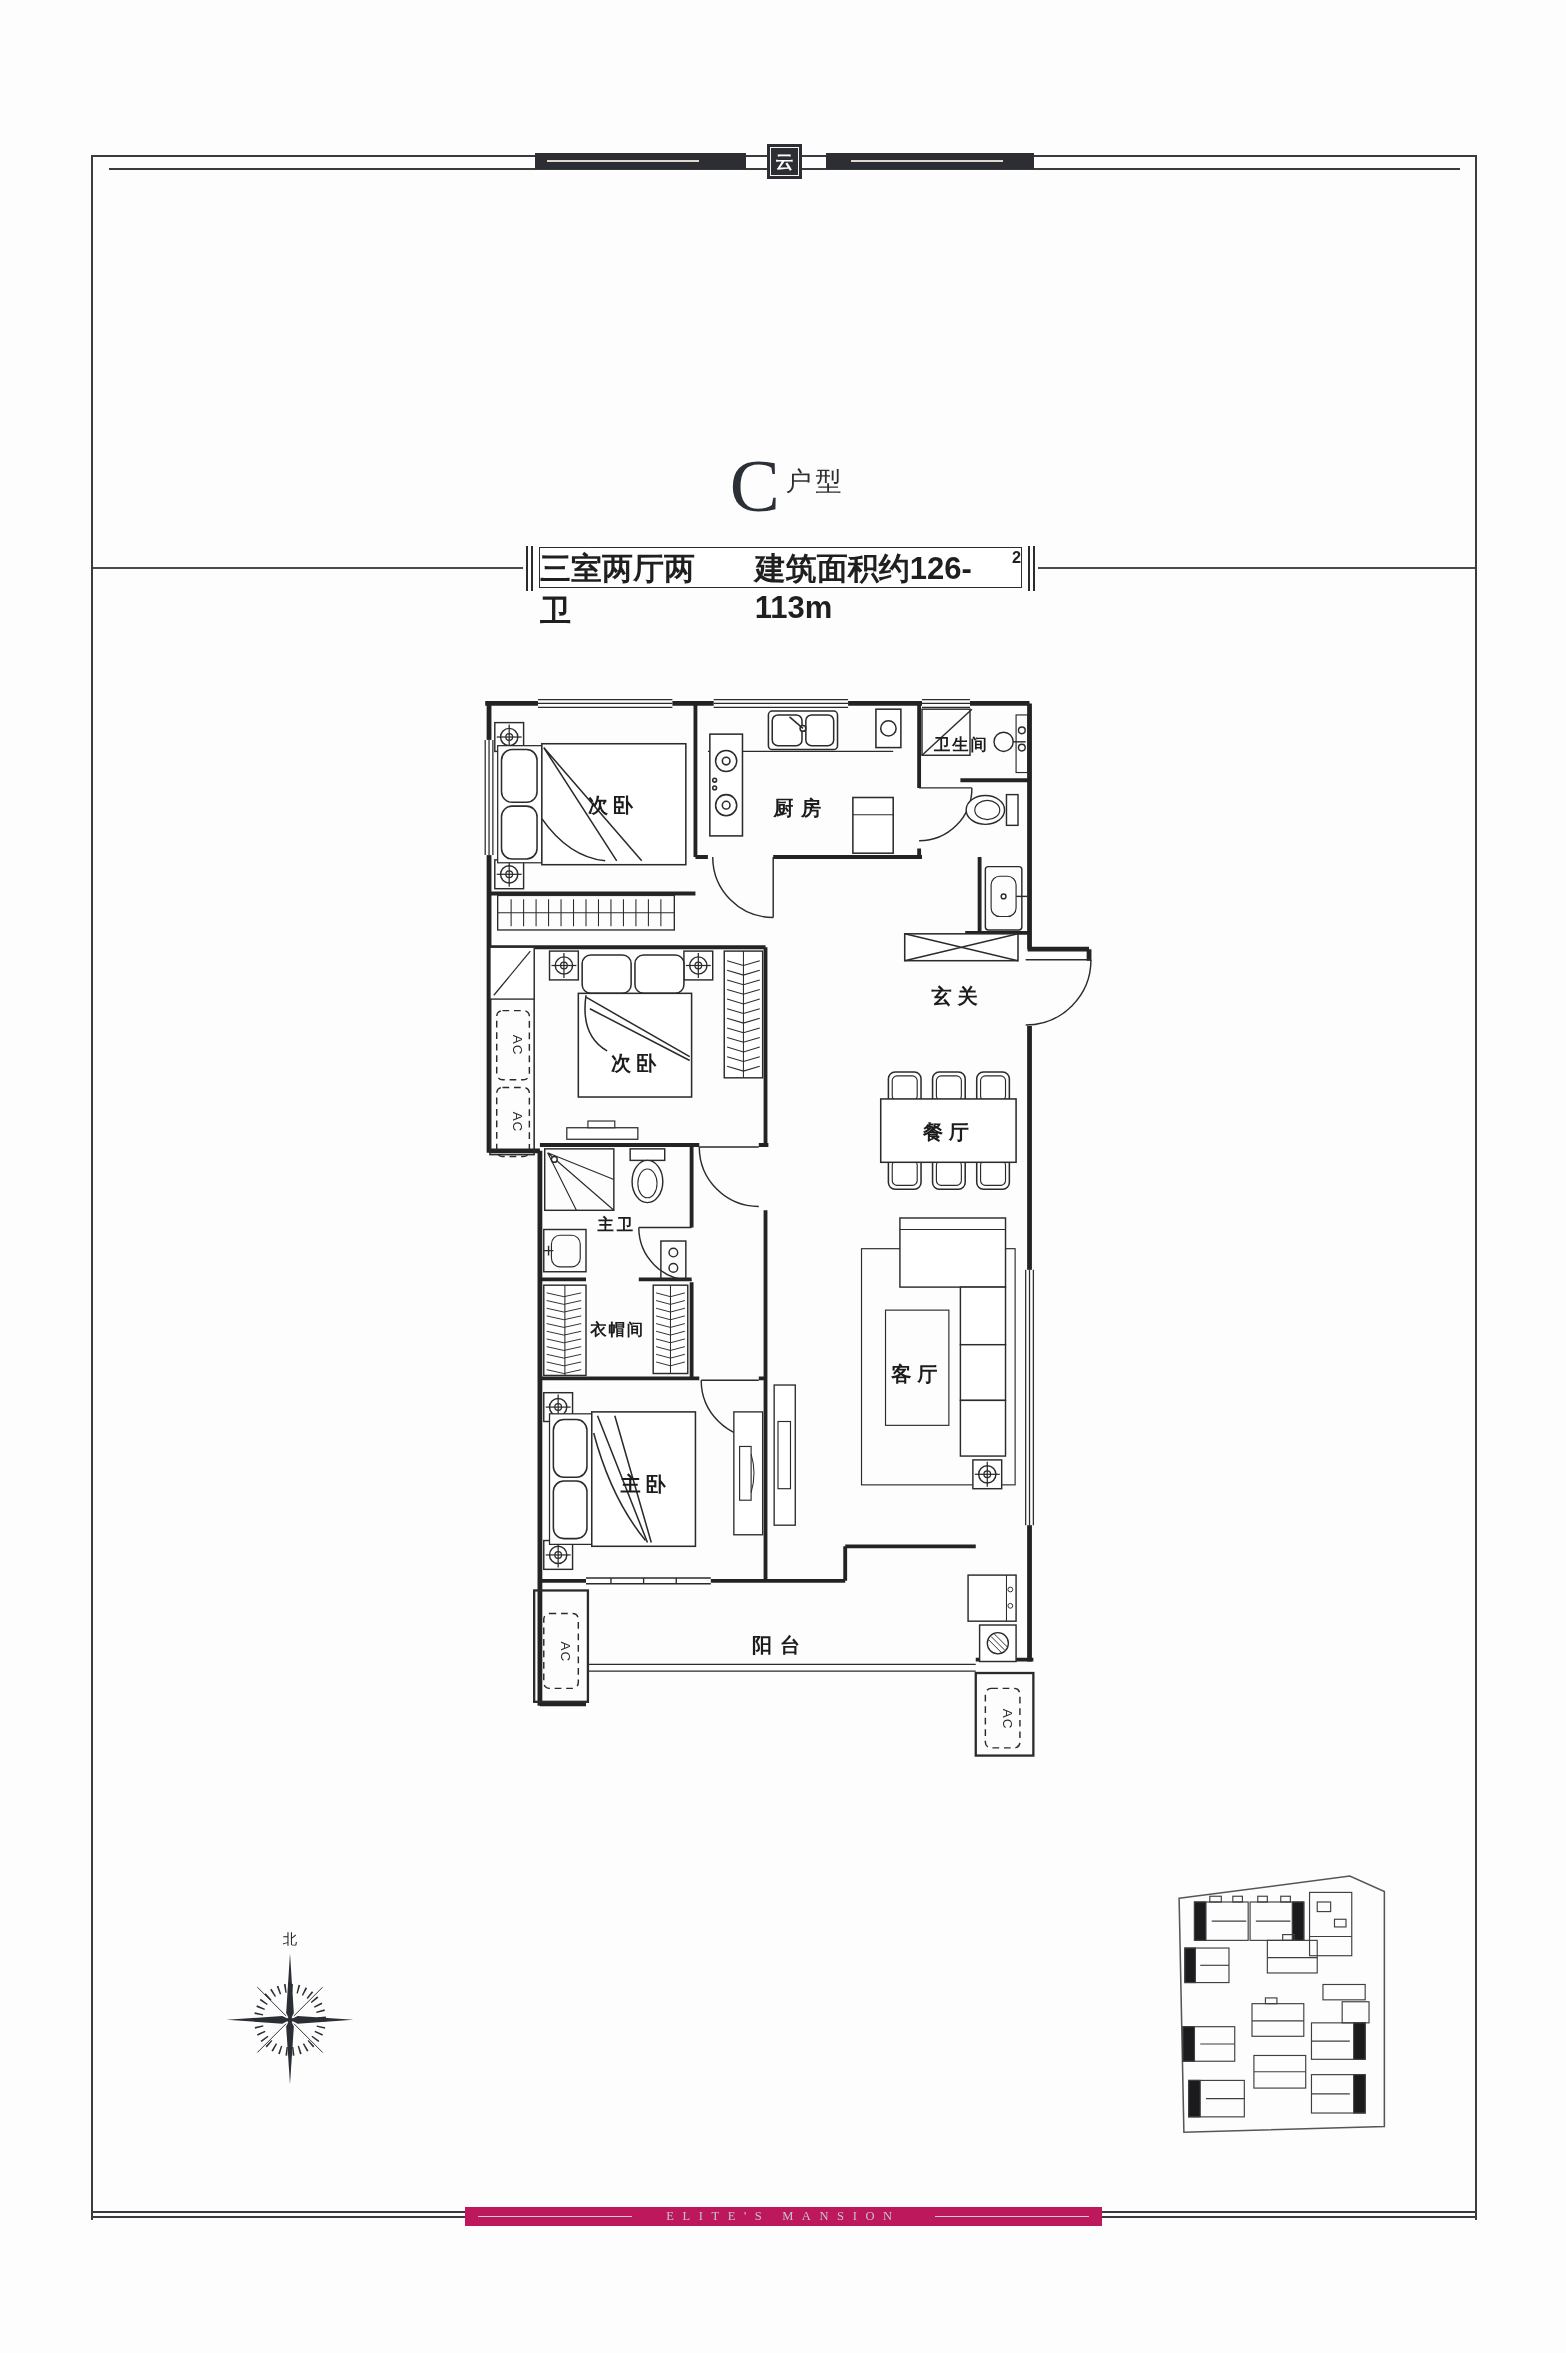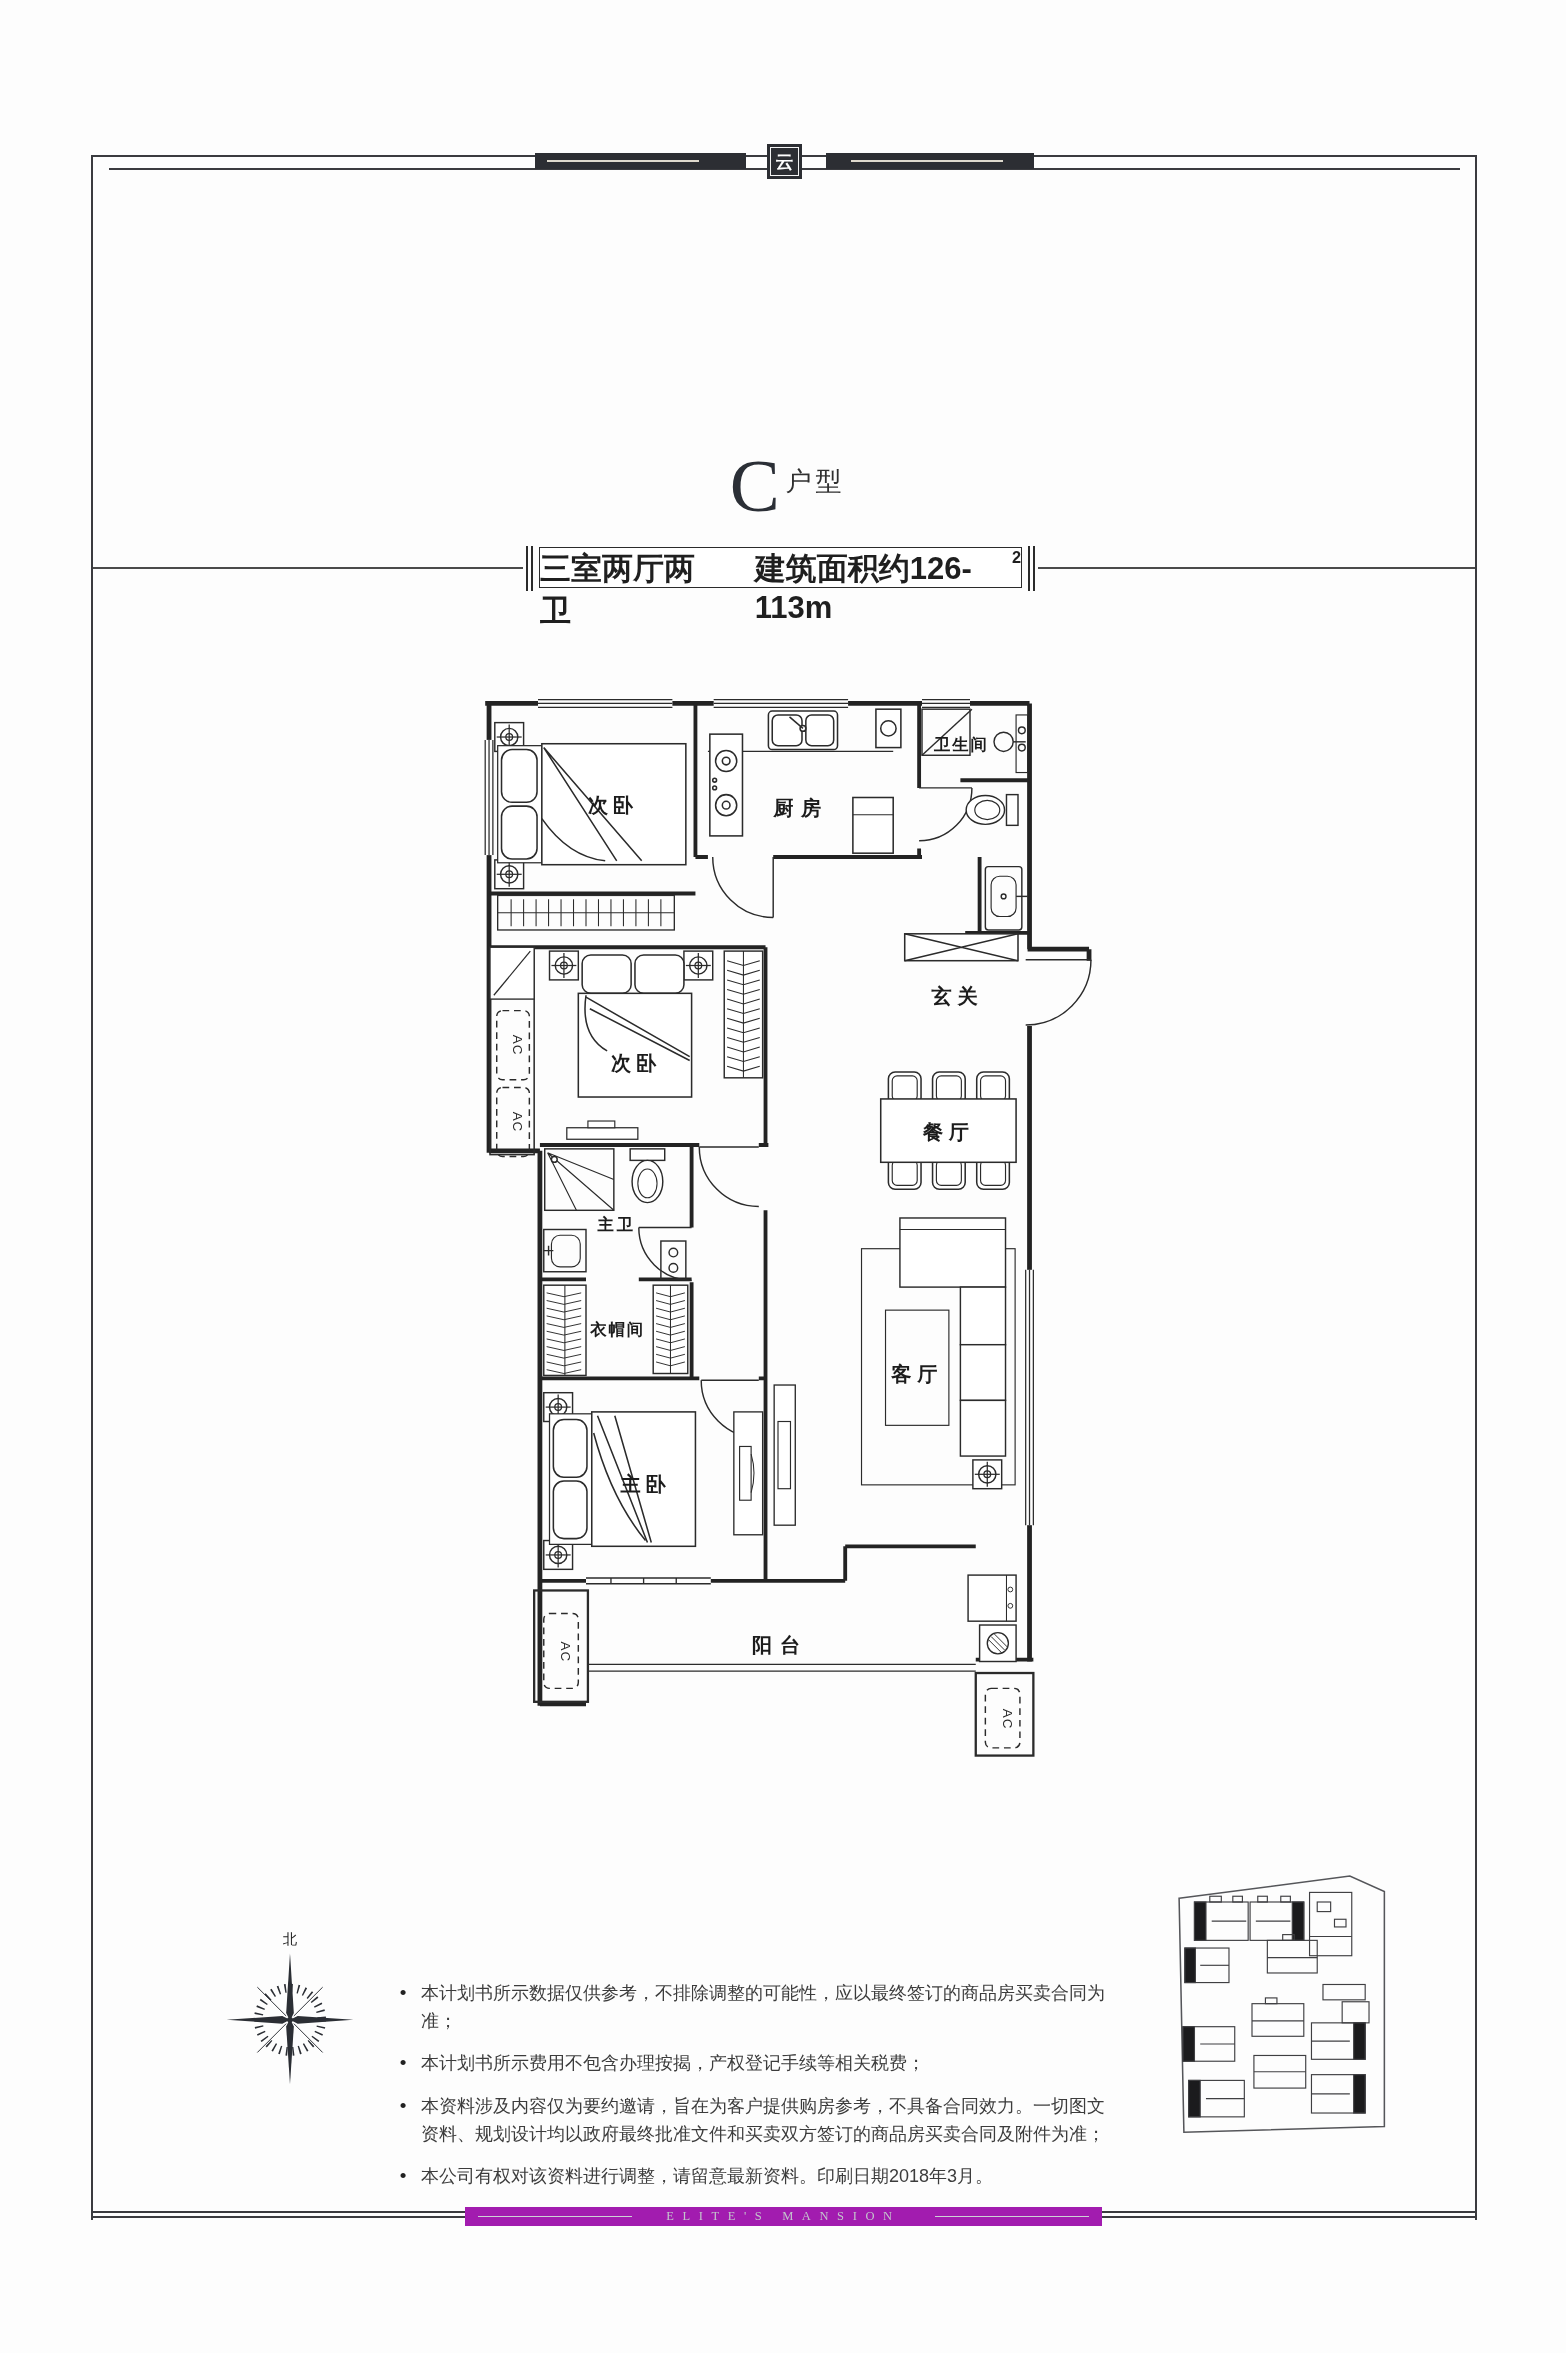--- a/index.html
+++ b/index.html
@@ -26,21 +26,21 @@
   .banner .gap{display:inline-block;width:60px;}
   .banner sup{font-size:16.3px;font-weight:700;}
   .cap{width:1.9px;background:#2b2b2b;}
   .hline{background:#4a4a4a;}
   
   .notes{width:716px;font-size:18px;line-height:28px;color:#3c3c3c;}
   .notes ul{list-style:none;margin:0;padding:0;}
   .notes li{position:relative;padding-left:25px;margin-bottom:14.4px;}
   .notes li::before{content:"\2022";position:absolute;left:3.8px;top:0;color:#222;font-size:19px;}
   
-  .footer-bar{background:#a21caf;display:flex;align-items:center;justify-content:center;}
+  .footer-bar{background:#be185d;display:flex;align-items:center;justify-content:center;}
   .footer-brand{font-family:"Liberation Serif",serif;font-size:12.5px;letter-spacing:8.6px;
                 color:#c3c6cc;white-space:nowrap;}
   .footer-inline{position:absolute;top:8.6px;height:1.9px;background:#cdd0d5;}
   svg text{font-family:"Liberation Serif",serif;fill:#1c1c1c;}
   svg .ac-txt{font-family:"Liberation Sans",sans-serif;font-size:14px;letter-spacing:1px;fill:#2b2b2b;}
 </style>
 </head>
 <body>
 
 <div class="page">
@@ -305,28 +305,20 @@
       <path d="M14,105 L72,101 L80,105 L72,109 Z"></path>
       <path d="M146,105 L88,101 L80,105 L88,109 Z"></path>
     </g>
     <g stroke="#2b2e34" stroke-width="1" fill="none">
       <path d="M46,71 L76,101 M114,71 L84,101 M46,139 L76,109 M114,139 L84,109"></path>
     </g>
     <circle cx="80" cy="105" r="33" fill="none" stroke="#2b2e34" stroke-width="9" stroke-dasharray="1.6,5.2"></circle>
     <circle cx="80" cy="105" r="3" fill="#2b2e34"></circle>
   </svg>
 
-  <div class="abs notes" style="left:396px;top:1979px;">
-    <ul>
-      <li>本计划书所示数据仅供参考，不排除调整的可能性，应以最终签订的商品房买卖合同为准；</li>
-      <li>本计划书所示费用不包含办理按揭，产权登记手续等相关税费；</li>
-      <li>本资料涉及内容仅为要约邀请，旨在为客户提供购房参考，不具备合同效力。一切图文资料、规划设计均以政府最终批准文件和买卖双方签订的商品房买卖合同及附件为准；</li>
-      <li>本公司有权对该资料进行调整，请留意最新资料。印刷日期2018年3月。</li>
-    </ul>
-  </div>
 
   <svg class="abs" style="left:1158px;top:1852px;" width="235" height="288" viewBox="0 0 245 300">
     <path d="M22,48 L200,25 L236,41 L236,286 L27,292 Z" fill="none" stroke="#55565a" stroke-width="1.6"></path>
     <g stroke="#3f3f42" stroke-width="1.2" fill="none">
       <g>
         <rect x="38" y="52" width="56" height="40"></rect>
           <rect x="96" y="52" width="56" height="40"></rect>
         <rect x="38" y="52" width="12" height="40" fill="#1b1b1d"></rect>
         <rect x="140" y="52" width="12" height="40" fill="#1b1b1d"></rect>
         <rect x="54" y="46" width="12" height="6"></rect>

